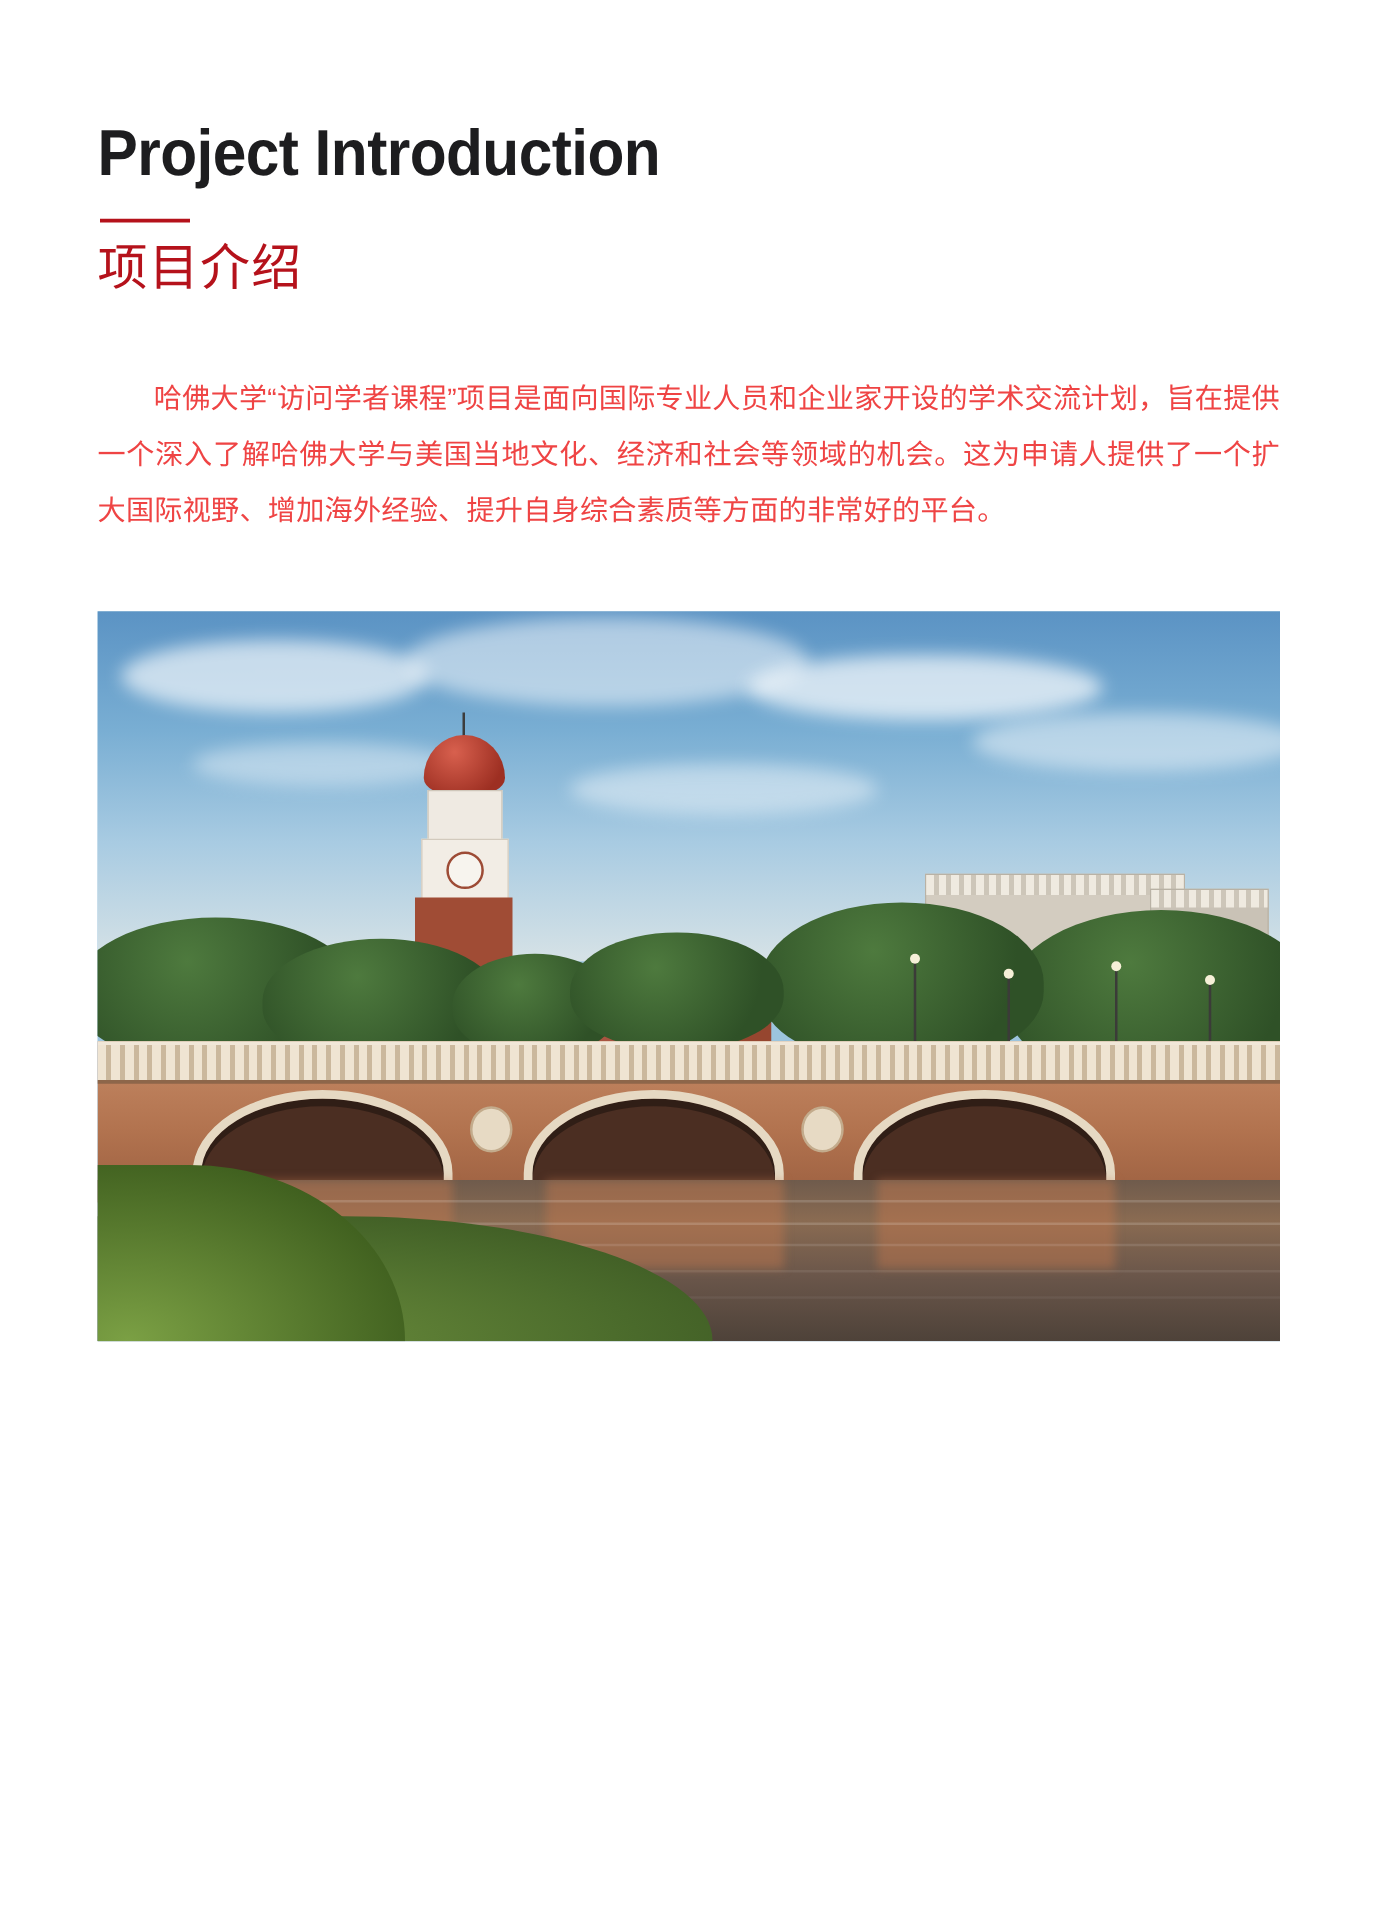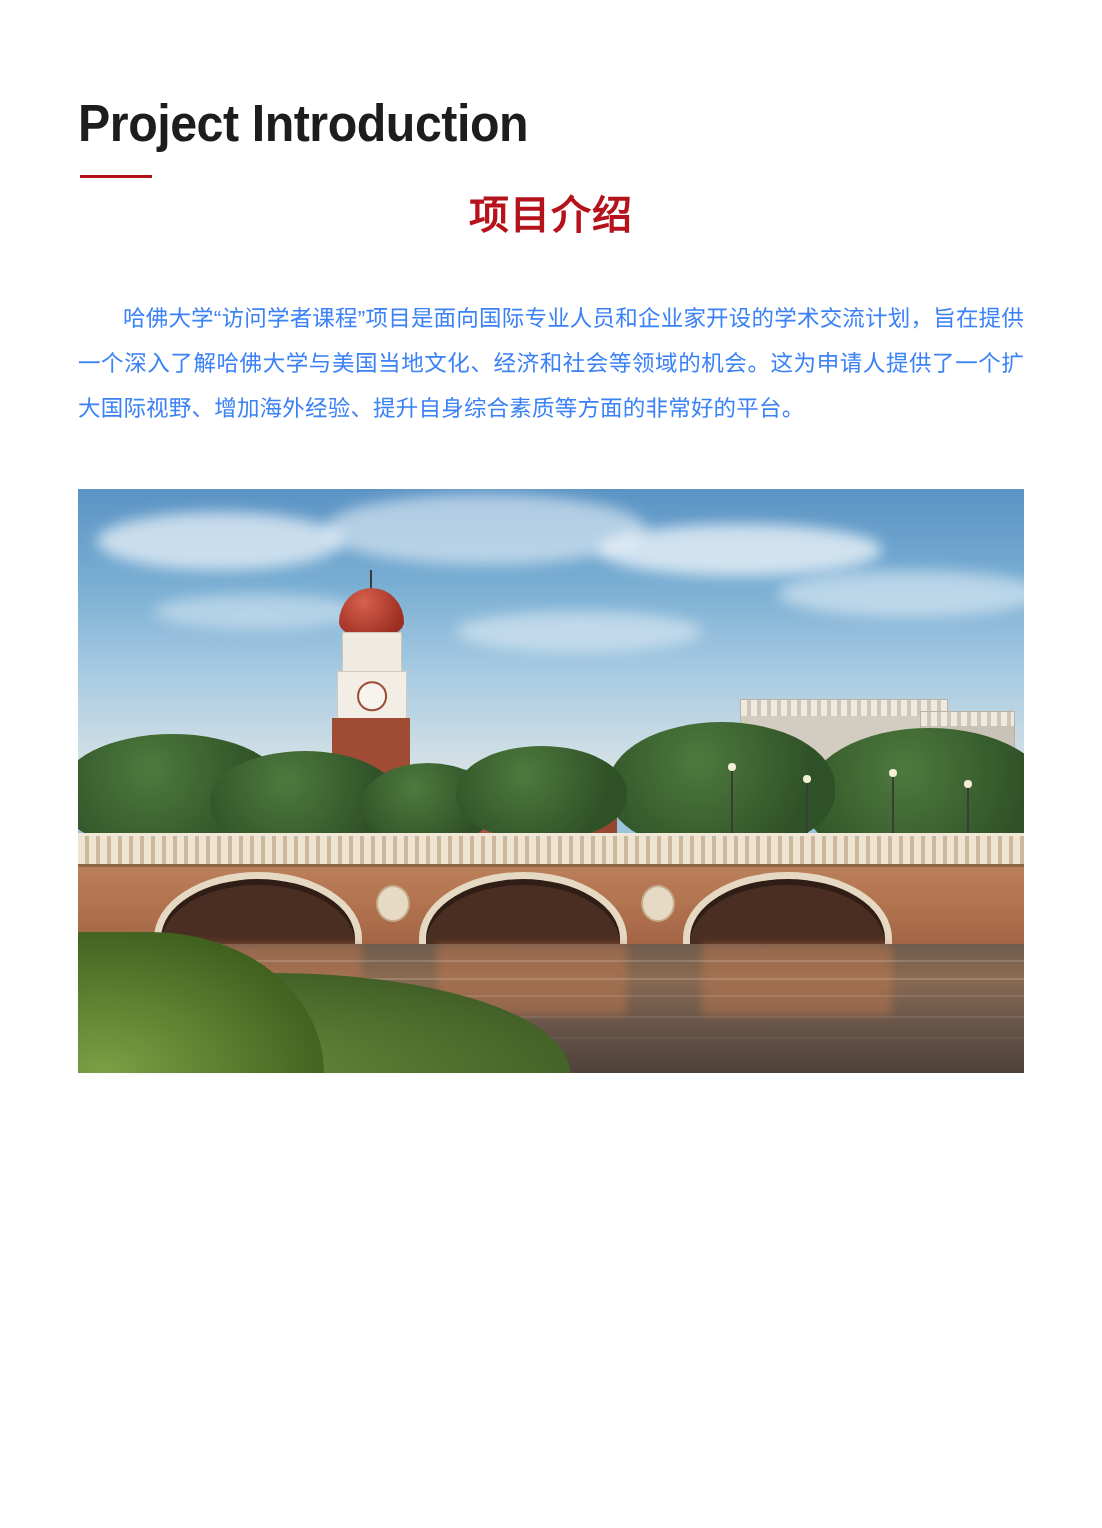--- a/index.html
+++ b/index.html
@@ -39,37 +39,36 @@
   }
   .rule {
     width: 72px;
     height: 3px;
     background: #b5121b;
     margin: 24px 0 14px 2px;
   }
   .title-cn {
     font-family: "Liberation Sans", sans-serif;
     font-size: 40px;
-    font-weight: 700;
+    font-weight: 400;
     color: #b5121b;
     line-height: 1.15;
     margin: 0;
     letter-spacing: 1px;
-    text-align: center;
   }
 
   
   .body-copy {
     margin-top: 58px;
   }
   .para {
     font-family: "Liberation Sans", sans-serif;
     font-size: 22.5px;
     line-height: 2.0;
-    color: #3b82f6;
+    color: #ef4444;
     text-align: justify;
     text-justify: inter-ideograph;
     text-indent: 2em;
     margin: 0 0 30px 0;
     letter-spacing: 0.2px;
   }
   .para:last-child { margin-bottom: 0; }
 
   
   .photo-wrap {

